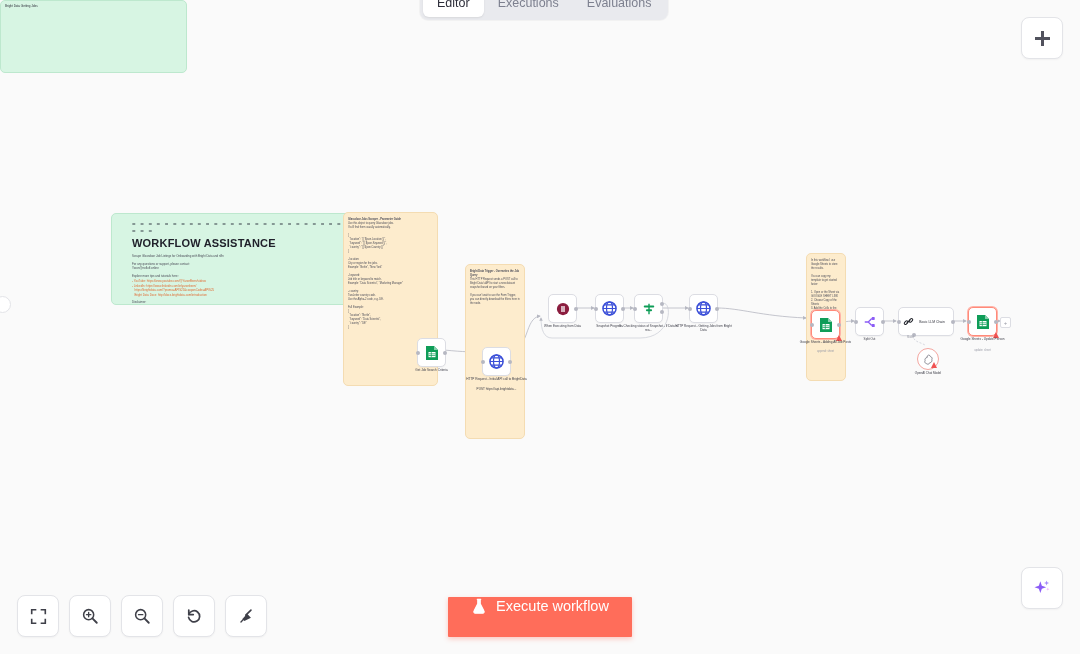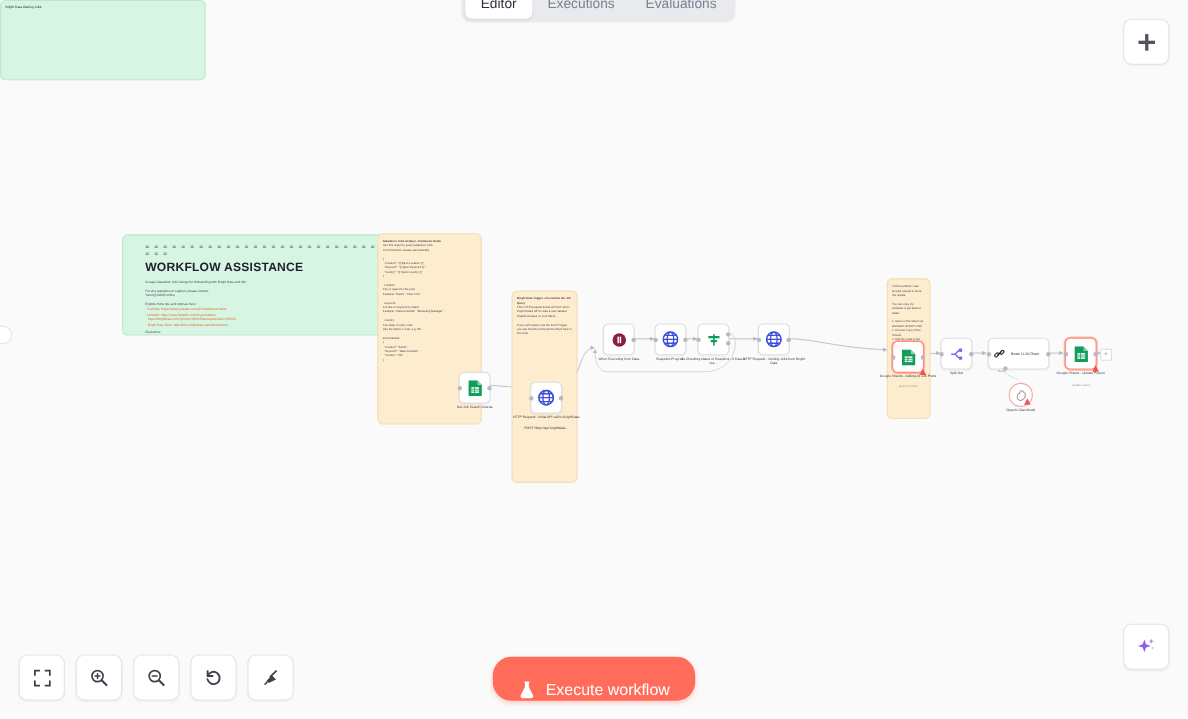--- a/index.html
+++ b/index.html
@@ -36,22 +36,22 @@
   .plus:before{left:6px;top:0;width:3px;height:15px;}
   .plus:after{top:6px;left:0;height:3px;width:15px;}
 
   
   .toolbar{position:absolute;left:17px;bottom:17px;display:flex;gap:10px;}
   .toolbar .fbtn{position:relative;width:40px;height:40px;left:auto;top:auto;}
 
   
   #execute-workflow-button{
     position:absolute;left:448px;top:597px;width:184px;height:40px;
-    background:#ff6d5a;color:#fff;border:none;border-radius:17px;
-    display:flex;align-items:flex-end;justify-content:center;gap:9px;
+    background:#ff6d5a;color:#fff;border:none;border-radius:1px;
+    display:flex;align-items:flex-start;justify-content:center;gap:9px;
     font-size:14.5px;font-family:"Liberation Sans", sans-serif;cursor:pointer;
     box-shadow:0 2px 5px rgba(255,109,90,.35);
   }
 
   
   #canvas{position:absolute;inset:0;overflow:hidden;}
   #edges{position:absolute;left:0;top:0;width:1080px;height:654px;pointer-events:none;}
 
   
   .sticky{position:absolute;border-radius:5px;overflow:hidden;padding:5px 4px 4px 4px;box-sizing:border-box;}

